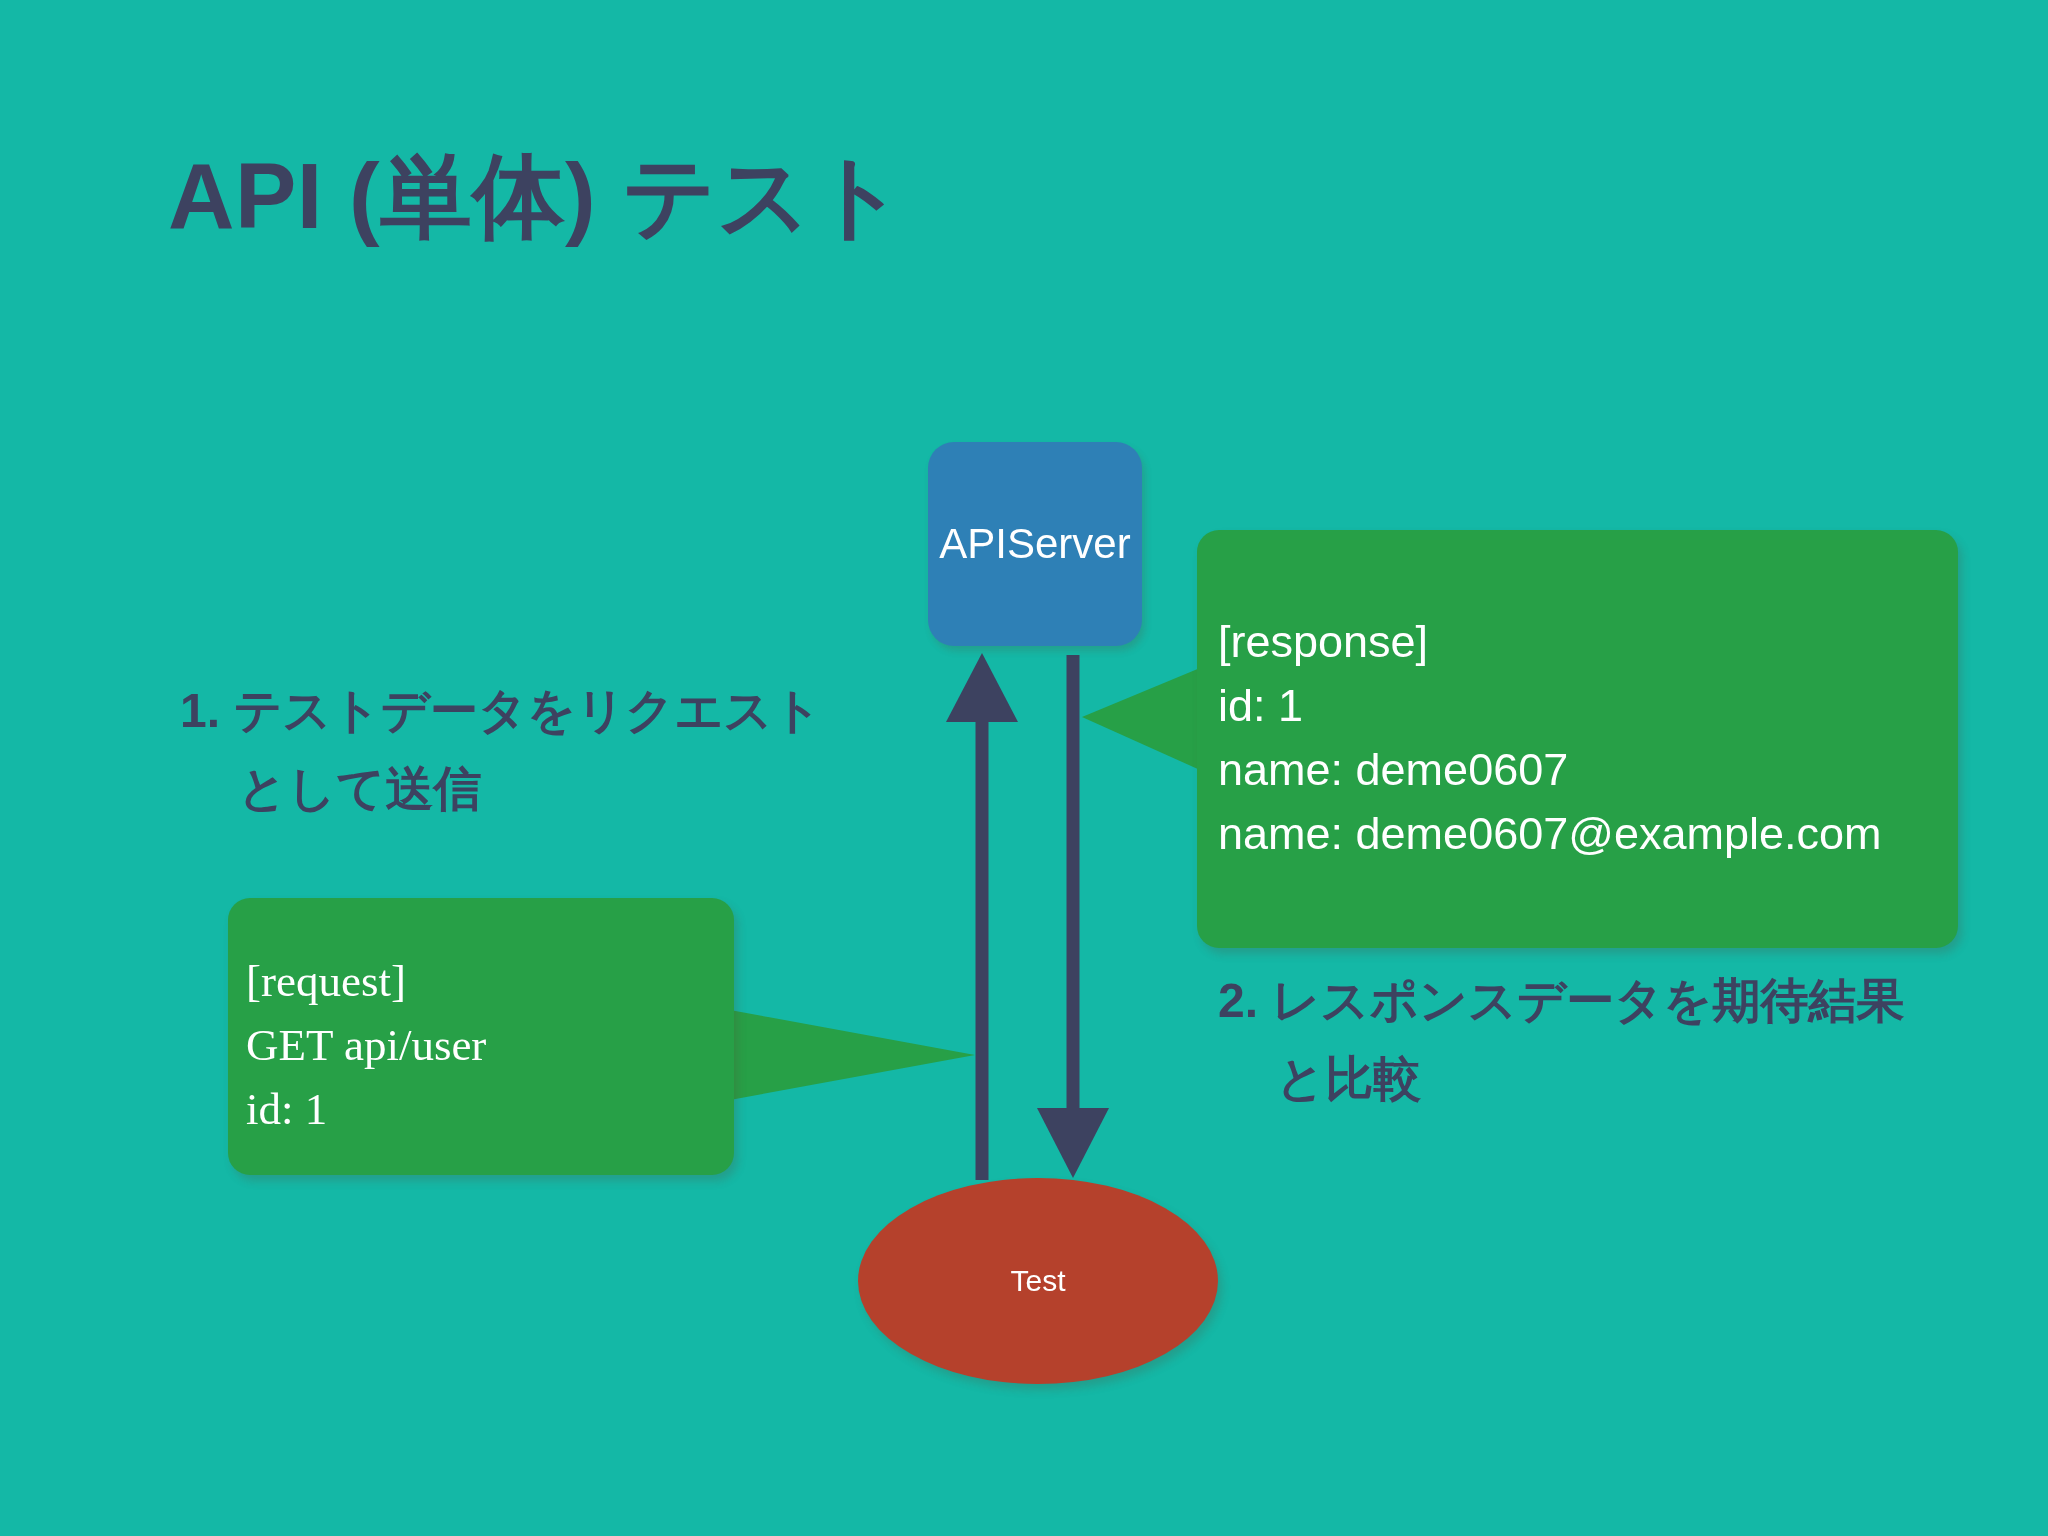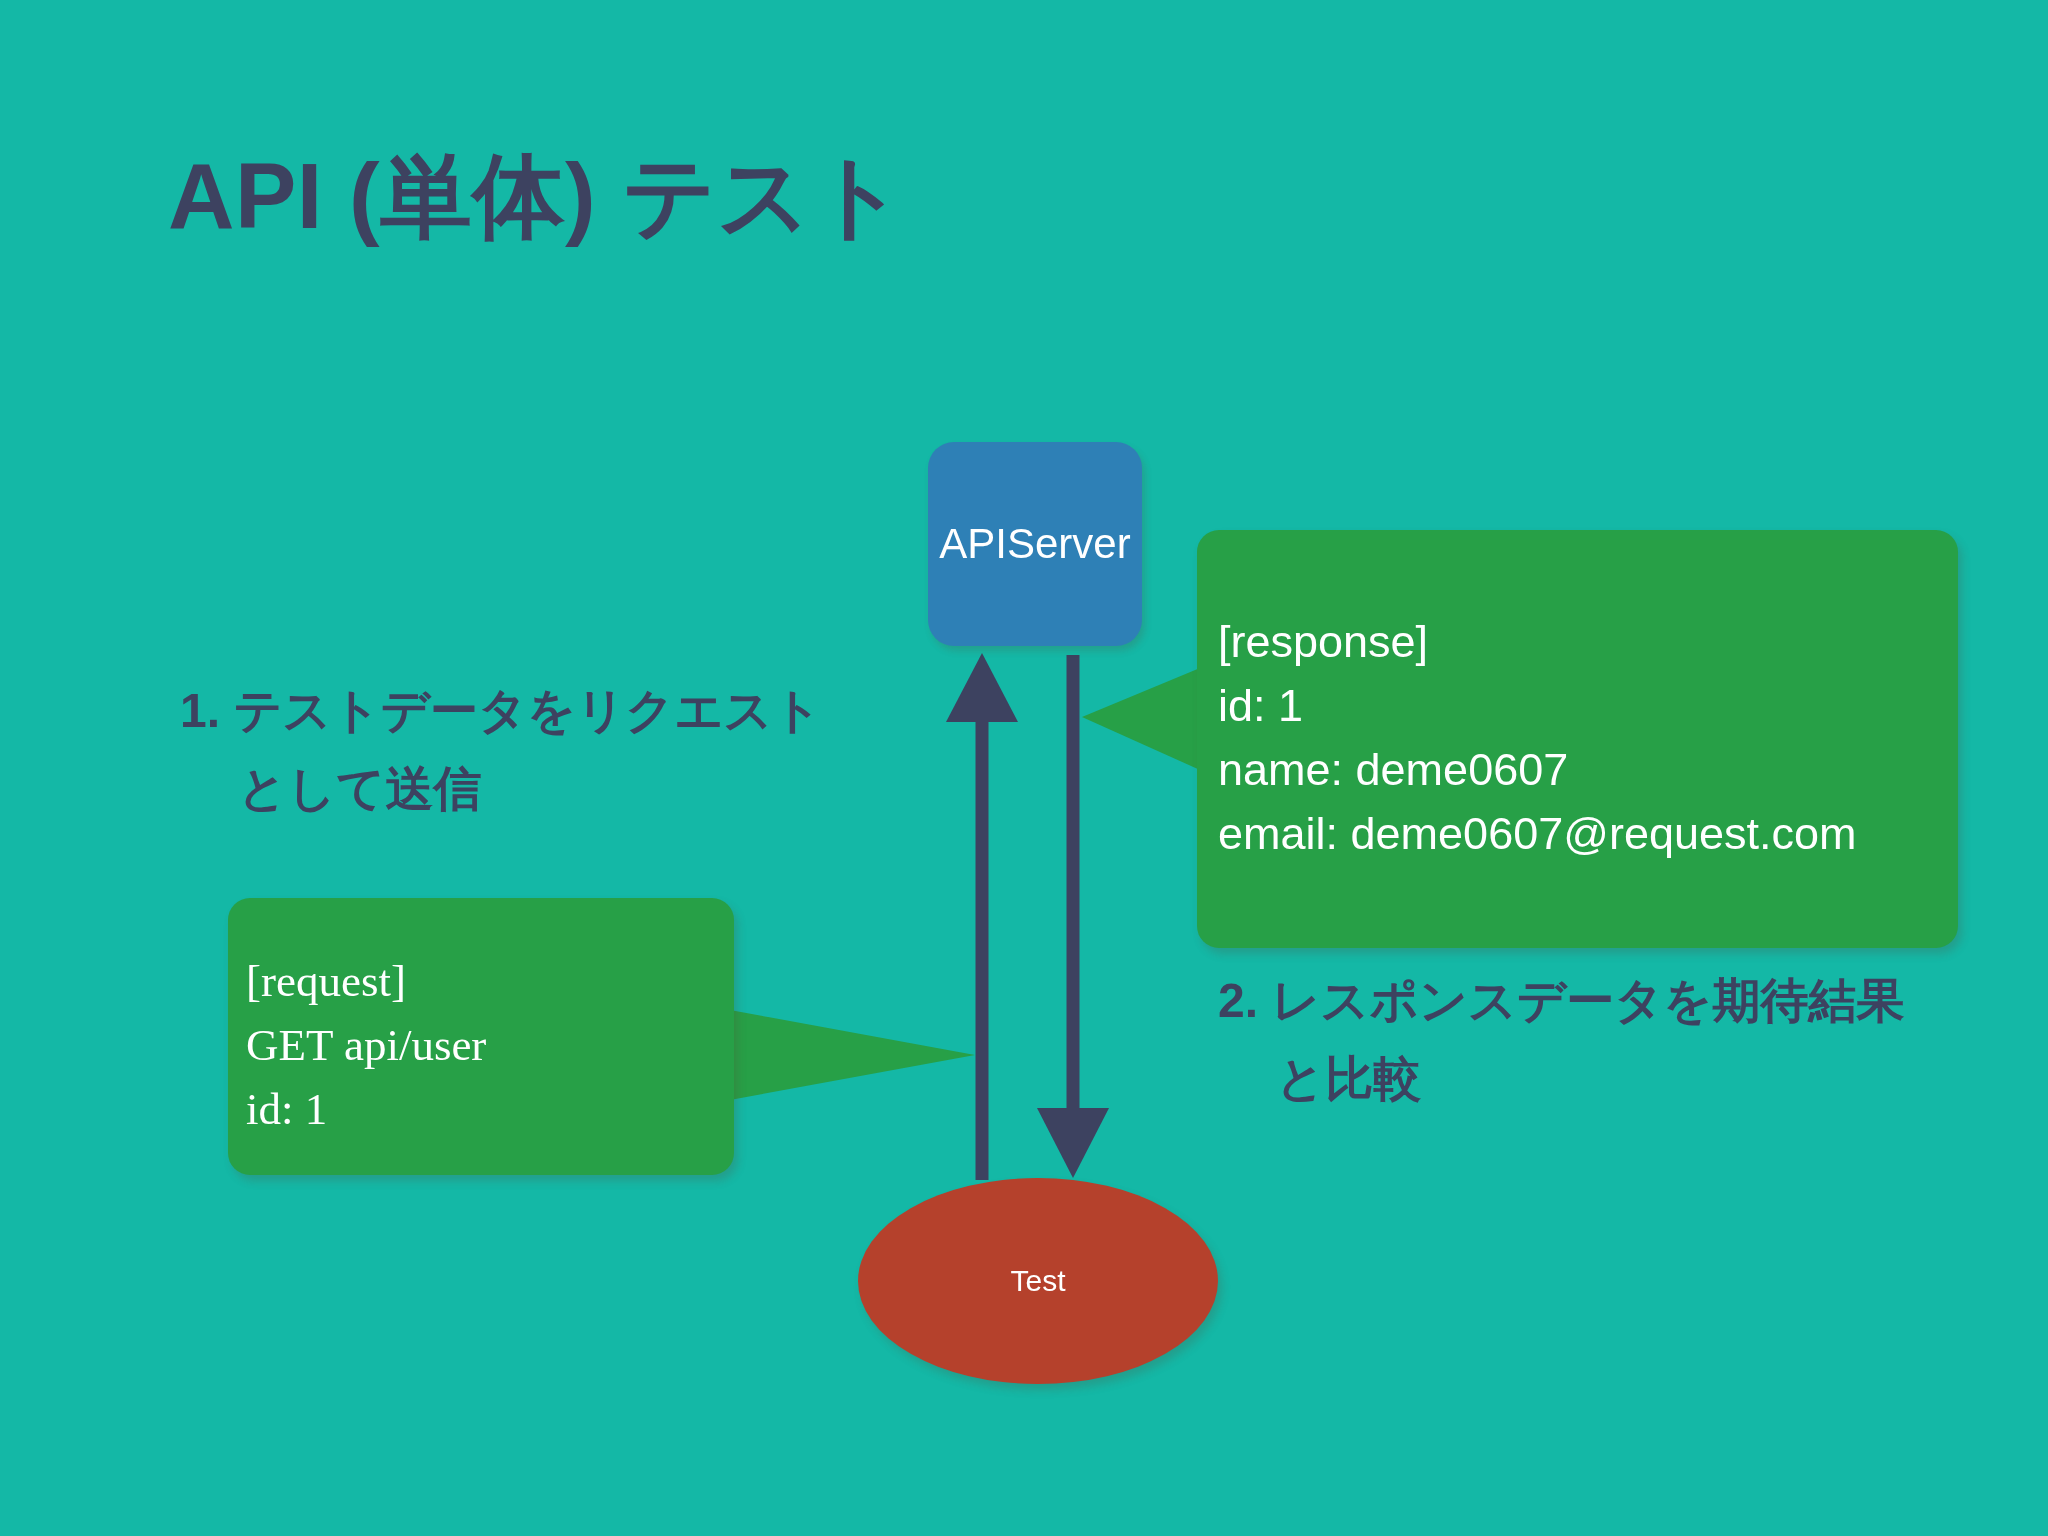--- a/index.html
+++ b/index.html
@@ -164,21 +164,21 @@
 
   <svg class="tail-svg" style="left:1060px; top:660px; width:160px; height:130px;" viewBox="0 0 160 130" xmlns="http://www.w3.org/2000/svg">
     <polygon points="22,57 140,8 140,110" fill="#27a047"></polygon>
   </svg>
 
   <div class="callout" id="response-box">
     <div class="callout-lines">
       <div>[response]</div>
       <div>id: 1</div>
       <div>name: deme0607</div>
-      <div>email: deme0607@request.com</div>
+      <div>name: deme0607@example.com</div>
     </div>
   </div>
 
   <svg class="tail-svg" style="left:690px; top:1000px; width:300px; height:120px;" viewBox="0 0 300 120" xmlns="http://www.w3.org/2000/svg">
     <polygon points="285,55 40,10 40,100" fill="#27a047"></polygon>
   </svg>
 
   <div class="callout" id="request-box">
     <div class="callout-lines">
       <div>[request]</div>

